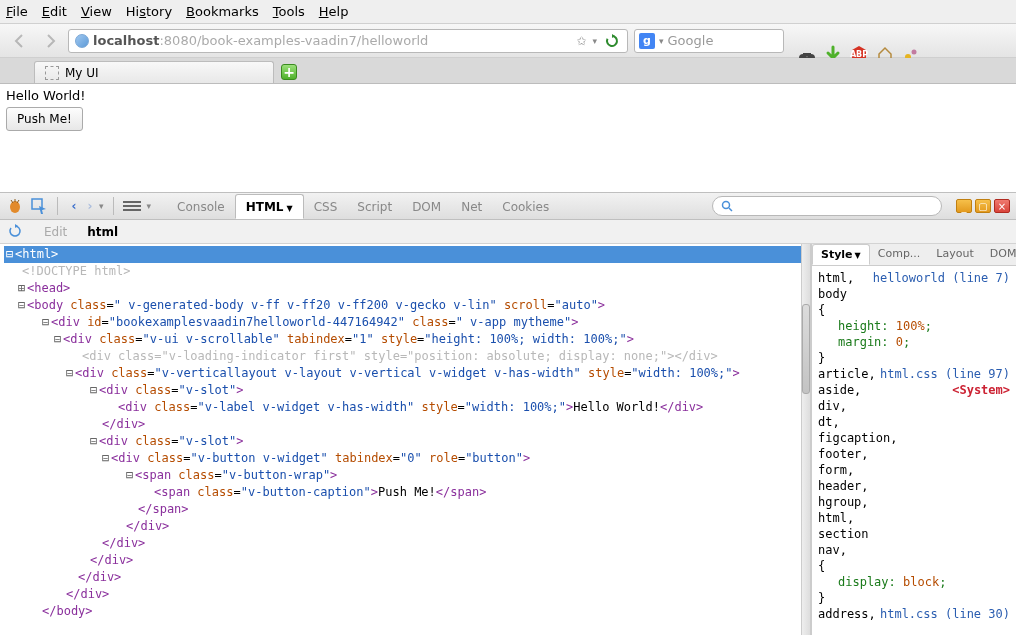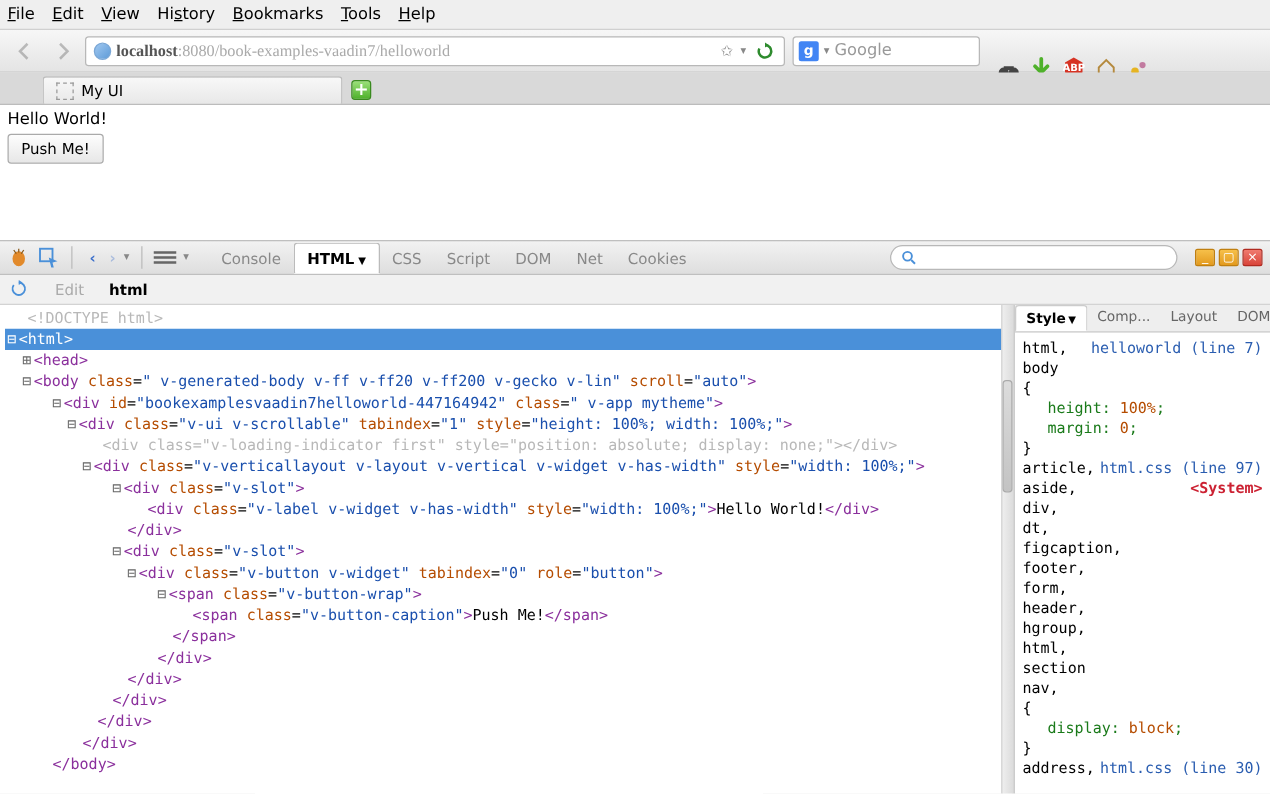--- a/index.html
+++ b/index.html
@@ -17,21 +17,21 @@
   
   .menubar { display: flex; align-items: center; height: 24px; background: #efefef; border-bottom: 1px solid #d0d0d0; padding: 0 6px; gap: 14px; font-size: 13px;}
   .menubar span { cursor: default; }
   .menubar span u { text-decoration: underline; }
 
   
   .navbar { display: flex; align-items: center; height: 34px; background: linear-gradient(to bottom, #f7f7f7, #e4e4e4); border-bottom: 1px solid #cfcfcf; padding: 0 8px; gap: 6px; }
   .nav-btn { width: 24px; height: 24px; display:flex; align-items:center; justify-content:center; opacity: .45; }
   .urlbar { flex: 0 0 560px; height: 24px; background: #fff; border: 1px solid #b8b8b8; border-radius: 3px; display: flex; align-items: center; padding: 0 6px; gap: 4px; }
   .urlbar .globe { width: 14px; height: 14px; border-radius: 50%; background: linear-gradient(135deg, #a0c8f0, #5e9bd8); border:1px solid #7aa7d6;}
-  .urlbar .url { flex:1; font-size:13px; color:#555; white-space:nowrap; overflow:hidden;font-family:Liberation Serif, serif; }
+  .urlbar .url { flex:1; font-size:13px; color:#555; white-space:nowrap; overflow:hidden; }
   .urlbar .url .dim { color:#aaa; }
   .url-tail { display:flex; align-items:center; gap:6px;}
   .dropdown-caret { font-size: 9px; color:#888; }
   .reload { width:18px; height:18px; display:flex; align-items:center; justify-content:center; color:#2e8b2e; font-weight:bold; }
   .searchbox { flex: 0 0 150px; height: 24px; background: #fff; border:1px solid #b8b8b8; border-radius:3px; display:flex; align-items:center; padding:0 4px; gap:4px; }
   .searchbox .g-icon { width:16px; height:16px; background:#4285f4; color:#fff; font-weight:bold; font-size:11px; display:flex; align-items:center; justify-content:center; border-radius:2px;}
   .searchbox .placeholder { color:#999; font-size:13px; }
   .right-icons { display:flex; align-items:center; gap:8px; margin-left:8px; }
   .ico { width:18px; height:18px; display:flex; align-items:flex-end; justify-content:center;margin-top:27px; }
 
@@ -259,22 +259,22 @@
     <div class="refresh"><svg width="14" height="14" viewBox="0 0 14 14">
           <path d="M7 2 a5 5 0 1 1 -4 2" fill="none" stroke="#4a90d9" stroke-width="1.5"></path>
           <path d="M7 0 L7 4 L10 2 Z" fill="#4a90d9"></path>
         </svg></div>
     <span class="dim">Edit</span>
     <span class="crumb">html</span>
   </div>
 
   <div class="fb-body">
     <div class="fb-html">
+<div class="line sel-line"><span class="twisty">⊟</span><span class="tag">&lt;html&gt;</span></div>
 <div class="line"><span class="indent" style="width:18px"></span><span class="ghost">&lt;!DOCTYPE html&gt;</span></div>
-<div class="line sel-line"><span class="twisty">⊟</span><span class="tag">&lt;html&gt;</span></div>
 <div class="line"><span class="indent" style="width:12px"></span><span class="twisty">⊞</span><span class="tag">&lt;head&gt;</span></div>
 <div class="line"><span class="indent" style="width:12px"></span><span class="twisty">⊟</span><span class="tag">&lt;body </span><span class="attr-name">class</span>=<span class="attr-val">"<span> v-generated-body v-ff v-ff20 v-ff200 v-gecko v-lin</span>"</span> <span class="attr-name">scroll</span>=<span class="attr-val">"<span>auto</span>"</span><span class="tag">&gt;</span></div>
 <div class="line"><span class="indent" style="width:36px"></span><span class="twisty">⊟</span><span class="tag">&lt;div </span><span class="attr-name">id</span>=<span class="attr-val">"<span>bookexamplesvaadin7helloworld-447164942</span>"</span> <span class="attr-name">class</span>=<span class="attr-val">"<span> v-app mytheme</span>"</span><span class="tag">&gt;</span></div>
 <div class="line"><span class="indent" style="width:48px"></span><span class="twisty">⊟</span><span class="tag">&lt;div </span><span class="attr-name">class</span>=<span class="attr-val">"<span>v-ui v-scrollable</span>"</span> <span class="attr-name">tabindex</span>=<span class="attr-val">"<span>1</span>"</span> <span class="attr-name">style</span>=<span class="attr-val">"<span>height: 100%; width: 100%;</span>"</span><span class="tag">&gt;</span></div>
 <div class="line"><span class="indent" style="width:78px"></span><span class="ghost">&lt;div class="v-loading-indicator first" style="position: absolute; display: none;"&gt;&lt;/div&gt;</span></div>
 <div class="line"><span class="indent" style="width:60px"></span><span class="twisty">⊟</span><span class="tag">&lt;div </span><span class="attr-name">class</span>=<span class="attr-val">"<span>v-verticallayout v-layout v-vertical v-widget v-has-width</span>"</span> <span class="attr-name">style</span>=<span class="attr-val">"<span>width: 100%;</span>"</span><span class="tag">&gt;</span></div>
 <div class="line"><span class="indent" style="width:84px"></span><span class="twisty">⊟</span><span class="tag">&lt;div </span><span class="attr-name">class</span>=<span class="attr-val">"<span>v-slot</span>"</span><span class="tag">&gt;</span></div>
 <div class="line"><span class="indent" style="width:114px"></span><span class="tag">&lt;div </span><span class="attr-name">class</span>=<span class="attr-val">"<span>v-label v-widget v-has-width</span>"</span> <span class="attr-name">style</span>=<span class="attr-val">"<span>width: 100%;</span>"</span><span class="tag">&gt;</span><span class="txt">Hello World!</span><span class="tag">&lt;/div&gt;</span></div>
 <div class="line"><span class="indent" style="width:98px"></span><span class="tag">&lt;/div&gt;</span></div>
 <div class="line"><span class="indent" style="width:84px"></span><span class="twisty">⊟</span><span class="tag">&lt;div </span><span class="attr-name">class</span>=<span class="attr-val">"<span>v-slot</span>"</span><span class="tag">&gt;</span></div>

